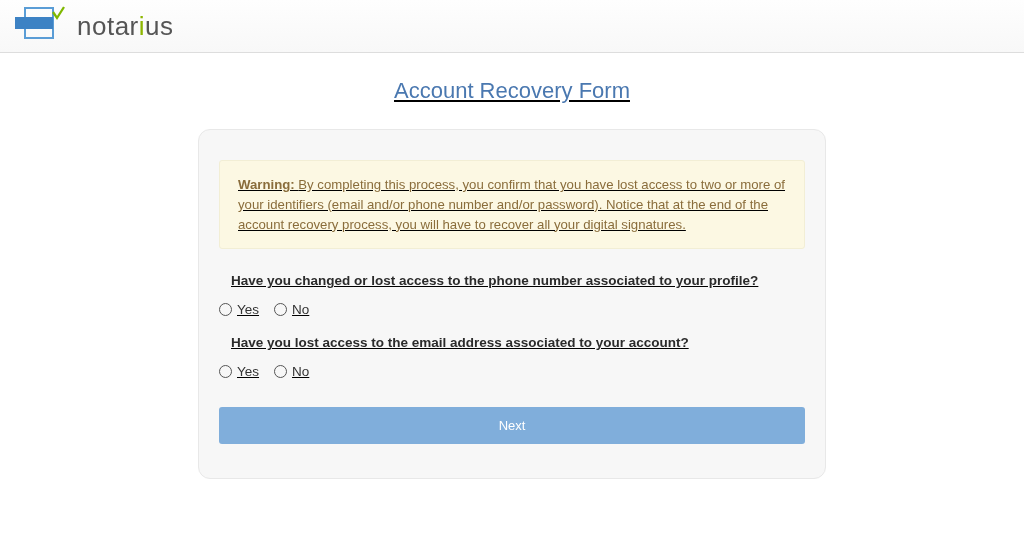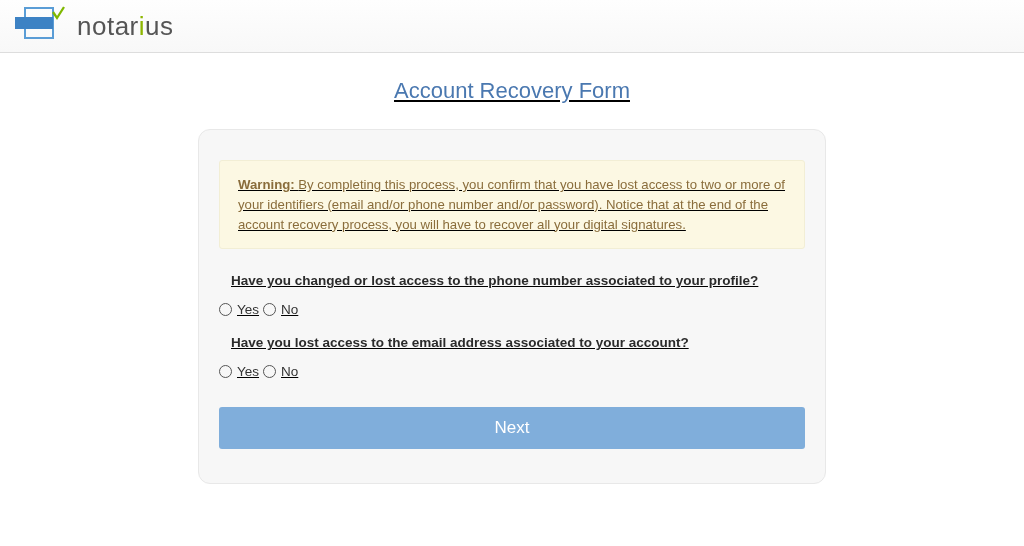--- a/index.html
+++ b/index.html
@@ -62,21 +62,21 @@
     }
     .alert strong { font-weight: 700; }
     .question {
       font-weight: 700;
       font-size: 13.5px;
       color: #2b2b2b;
       margin: 10px 12px 14px;
     }
     .radio-row {
       display: flex;
-      gap: 4px;
+      gap: 15px;
       margin-bottom: 18px;
       align-items: center;
     }
     .radio-item {
       display: flex;
       align-items: center;
       gap: 5px;
       font-size: 13.5px;
       color: #333;
       cursor: pointer;
@@ -85,21 +85,21 @@
       width: 13px;
       height: 13px;
       border: 1.3px solid #555;
       border-radius: 50%;
       display: inline-block;
     }
     .next-btn {
       width: 100%;
       background: #80aedb;
       color: #fff;
-      font-size: 17px;
+      font-size: 13px;
       border: none;
       border-radius: 3px;
       padding: 11px 0;
       cursor: pointer;
       margin-top: 10px;
     }
   </style>
 </head>
 <body>
 

